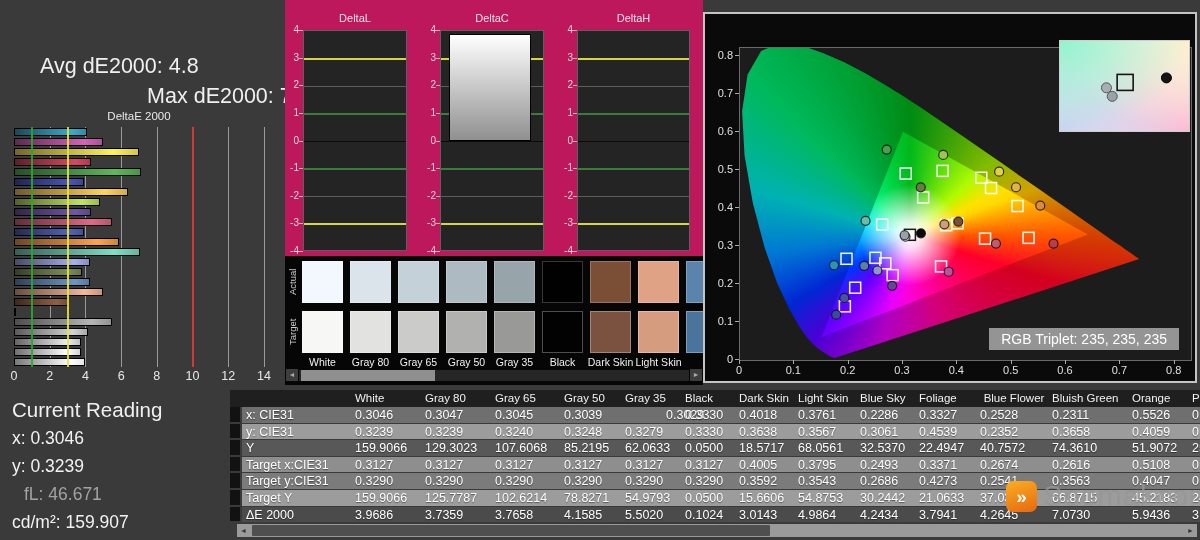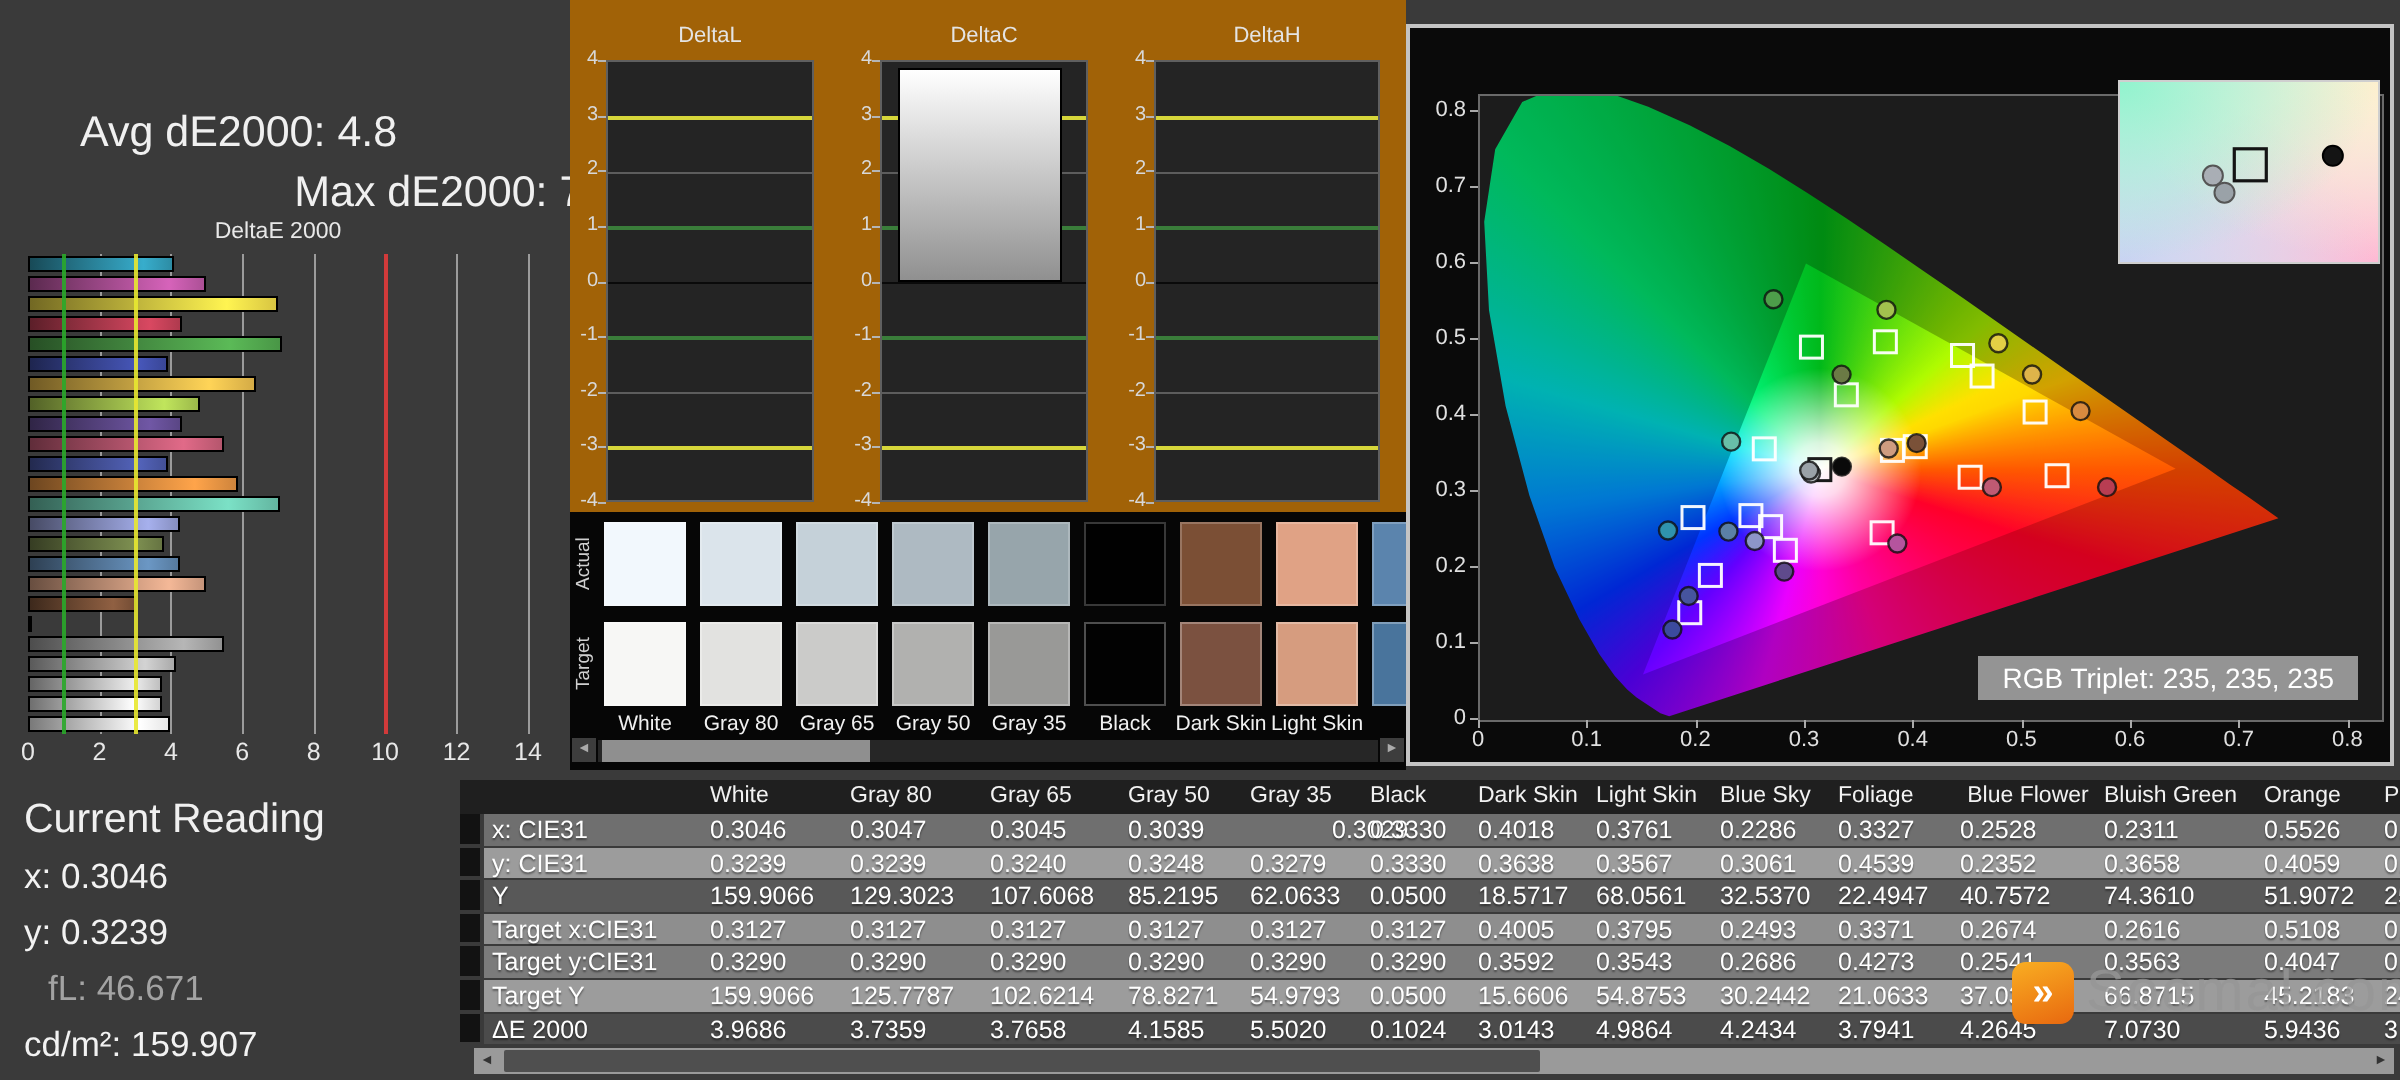--- a/index.html
+++ b/index.html
@@ -7,21 +7,21 @@
         font-family:"Liberation Sans",sans-serif;color:#f0f0f0;}
   
   #page-title{position:absolute;left:16px;top:12px;font-size:27px;letter-spacing:.5px;color:#f5f5f5;}
   #avg-line{position:absolute;left:0;top:54px;width:320px;text-align:left;font-size:21.5px;margin-left:40px;}
   #max-line{position:absolute;left:0;top:84px;width:320px;text-align:right;font-size:21.5px;}
   
   #deltae-chart{position:absolute;left:0;top:105px;width:285px;height:290px;}
   #deltae-title{position:absolute;left:14px;top:5px;width:250px;text-align:center;font-size:11.5px;color:#e8e8e8;}
   #deltae-plot{position:absolute;left:14px;top:22px;width:250px;height:240px;}
   
-  #mid-strip{position:absolute;left:285px;top:0;width:418px;height:385px;background:#a16207;}
+  #mid-strip{position:absolute;left:285px;top:0;width:418px;height:385px;background:#be185d;}
   .mini-title{position:absolute;top:12px;text-align:center;font-size:11px;color:#e4e4e4;}
   .mini-plot{position:absolute;top:30px;height:221px;background:#242424;border:1px solid #5f5f5f;box-sizing:border-box;}
   #swatch-panel{position:absolute;left:0;top:256px;width:418px;height:129px;background:#060606;overflow:hidden;}
   .vlabel{position:absolute;left:1px;width:12px;height:42px;display:flex;align-items:center;justify-content:center;
           writing-mode:vertical-rl;transform:rotate(180deg);font-size:9.5px;color:#cfcfcf;}
   
   #cie-panel{position:absolute;left:703px;top:12px;width:494px;height:371px;background:#0a0a0a;
              border:2px solid #c4c4c4;box-sizing:border-box;}
   #cie-title{position:absolute;left:0;top:5px;width:100%;text-align:center;font-size:12px;color:#eee;}
   #cie-plot{position:absolute;left:34px;top:33px;width:451px;height:312px;background:#1c1c1c;

